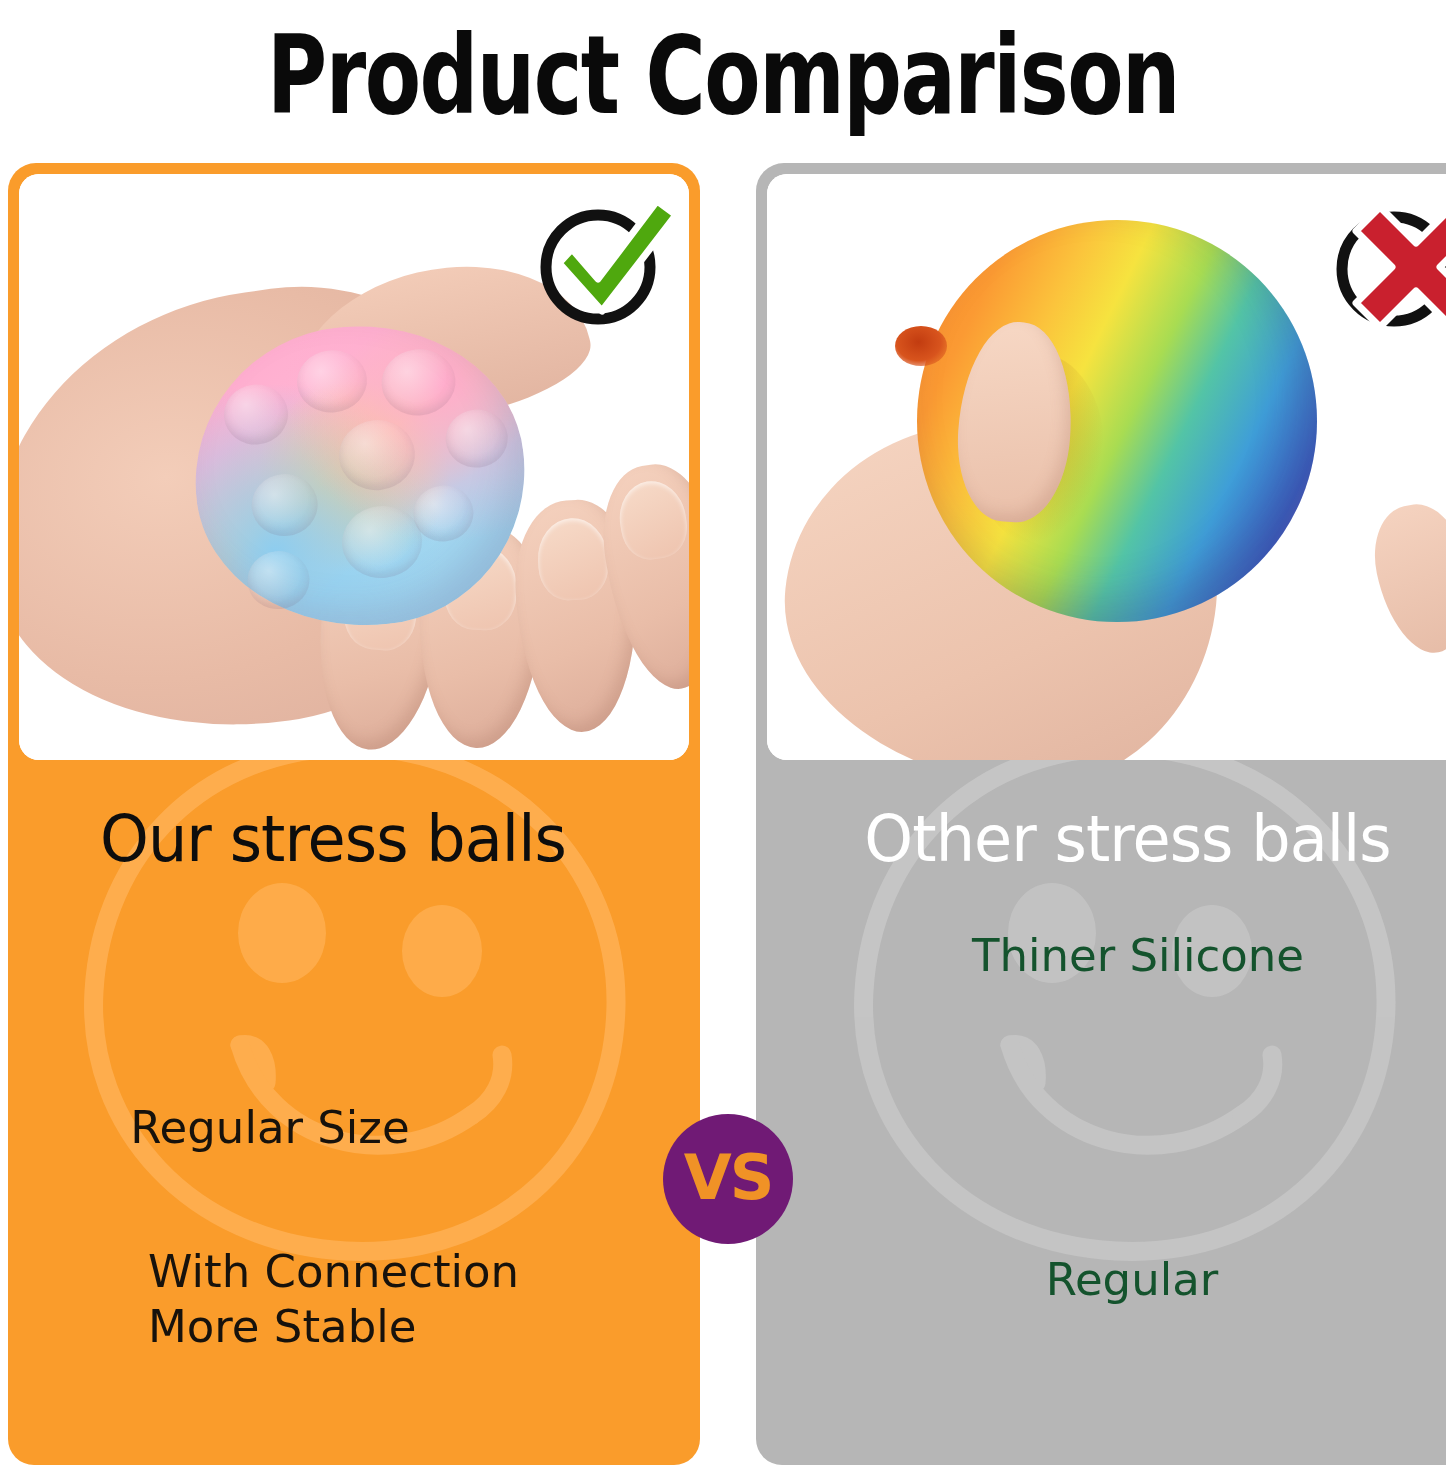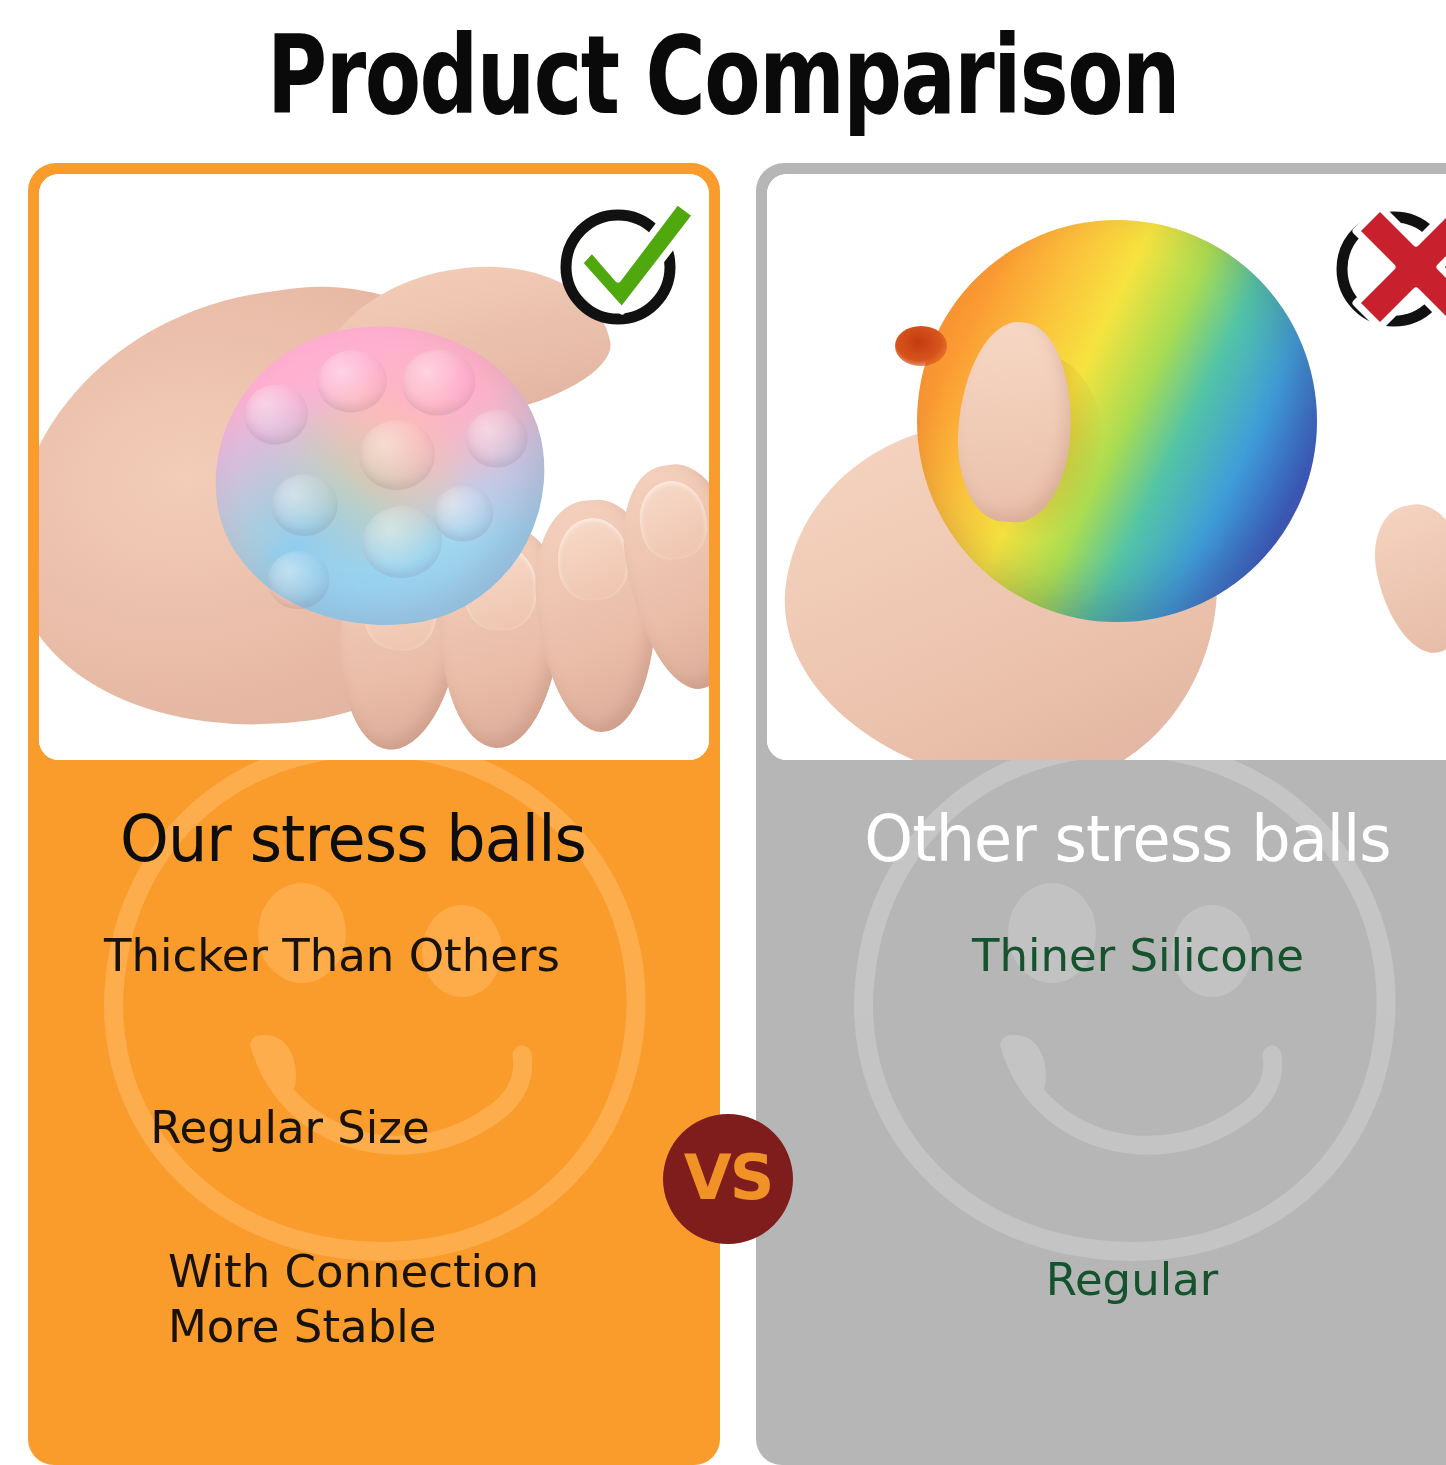--- a/index.html
+++ b/index.html
@@ -25,21 +25,21 @@
   .compare{
     position:absolute; top:163px; left:0;
     width:1446px; height:1302px;
   }
 
   .panel{
     position:absolute; top:0; height:1302px;
     border-radius:28px 28px 26px 26px;
     overflow:hidden;
   }
-  .panel-left  { left:8px;   width:692px; background:#FA9C2B;margin-left:20px; }
+  .panel-left  { left:8px;   width:692px; background:#FA9C2B; }
   .panel-right { left:756px; width:736px; background:#B6B6B6; }
 
   
   .watermark{
     position:absolute; left:50%; top:560px;
     width:600px; height:560px;
     transform:translateX(-50%);
     pointer-events:none;
   }
   .watermark svg{ width:100%; height:100%; display:block; }
@@ -177,21 +177,21 @@
   .panel-left  .feature.f-c{ top:322px; left:140px; width:auto; text-align:left; }
 
   .panel-right .feature.f-a{ top:6px;   left:0; text-align:center; padding-left:28px; }
   .panel-right .feature.f-b{ top:178px; left:0; text-align:center; padding-left:10px; }
   .panel-right .feature.f-c{ top:330px; left:0; text-align:center; padding-left:16px; }
 
   
   .vs-badge{
     position:absolute; left:663px; top:951px;
     width:130px; height:130px; border-radius:50%;
-    background:#7f1d1d; z-index:20;
+    background:#701a75; z-index:20;
     display:flex; align-items:center; justify-content:center;
   }
   .vs-text{
     font-family:"DejaVu Sans", sans-serif;
     font-size:62px; font-weight:700; color:#F09226;
     letter-spacing:-2px; transform:translateY(-2px);
   }
 </style>
 </head>
 <body>
@@ -250,21 +250,20 @@
     <div class="badge badge-check">
       <svg viewBox="0 0 160 150" xmlns="http://www.w3.org/2000/svg">
         <circle cx="72" cy="80" r="52" fill="none" stroke="#111111" stroke-width="11"></circle>
         <path d="M33 76 L46 62 L72 92 L131 14 L150 28 L76 124 Z" fill="#4FA80E" stroke="#ffffff" stroke-width="7" stroke-linejoin="round"></path>
       </svg>
     </div>
 
     <div class="panel-heading">Our stress balls</div>
 
     <div class="features">
-      <div class="feature f-a">Thicker Than Others</div>
       <div class="feature f-c">With Connection
 More Stable</div>
       <div class="feature f-b">Regular Size</div>
     </div>
   </div>
 
   <div class="panel panel-right">
 
     <div class="watermark">
       <svg viewBox="0 0 600 560" xmlns="http://www.w3.org/2000/svg">

